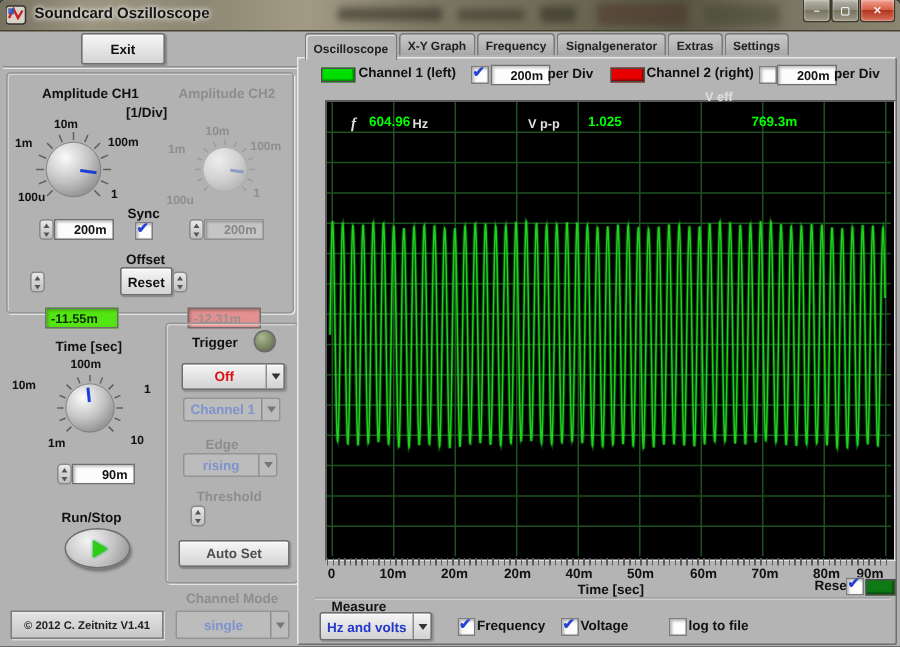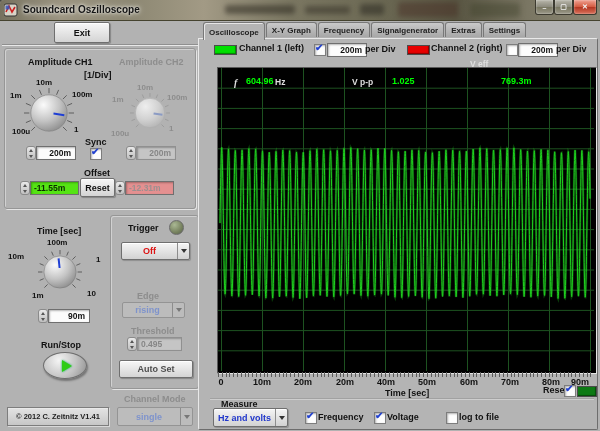--- a/index.html
+++ b/index.html
@@ -23,21 +23,21 @@
     background:linear-gradient(#b7b5a9,#8b897b 50%,#77755f 50%,#9a9787);box-shadow:inset 0 0 2px rgba(255,255,255,.6);}
   .wbtn.min,.wbtn.max{width:17px;}
   .wbtn.close{width:22px;background:linear-gradient(#f0a090,#d3593f 50%,#b23520 50%,#d8705a);}
   
   .btn{position:absolute;background:linear-gradient(#f7f7f7,#d4d4d4);border:1px solid #6f6f6f;border-radius:2px;
     box-shadow:inset 0 1px 0 #fff,1px 1px 1px rgba(0,0,0,.25);display:flex;align-items:center;justify-content:center;
     font-size:9px;font-weight:bold;color:#111;cursor:pointer;}
   .field{position:absolute;background:#fcfcfc;border:1px solid #6f6f6f;box-shadow:inset 1px 1px 2px rgba(0,0,0,.28);
     font-size:8.5px;font-weight:bold;color:#111;display:flex;align-items:center;}
   .field.rt{justify-content:flex-end;padding-right:4px;}
-  .field.lt{padding-left:3px;}
+  .field.lt{padding-left:3px;margin-top:24px;}
   .field.dis{background:#c5c5c5;color:#868686;border-color:#909090;}
   .field.greenv{background:#55e414;color:#0b2b00;}
   .field.pinkv{background:#e49090;color:#9b8f8f;}
   .spin{position:absolute;width:8px;height:12px;background:linear-gradient(#e9e9e9,#bfbfbf);border:1px solid #8a8a8a;border-radius:3px;}
   .spin:before{content:"";position:absolute;left:1.5px;top:1.5px;border-left:2px solid transparent;border-right:2px solid transparent;border-bottom:3px solid #555;}
   .spin:after{content:"";position:absolute;left:1.5px;bottom:1.5px;border-left:2px solid transparent;border-right:2px solid transparent;border-top:3px solid #555;}
   .combo{position:absolute;background:linear-gradient(#f5f5f5,#d2d2d2);border:1px solid #6f6f6f;border-radius:2px;
     box-shadow:inset 0 1px 0 #fff,1px 1px 1px rgba(0,0,0,.2);display:flex;align-items:center;font-size:9px;font-weight:bold;cursor:pointer;}
   .combo .ctext{flex:1;text-align:center;}
   .combo .carrow{width:11px;align-self:stretch;border-left:1px solid #8d8d8d;display:flex;align-items:center;justify-content:center;}
@@ -237,20 +237,24 @@
       <span>90m</span>
     </div>
 
   <div class="etched" style="left:110px;top:215px;width:87px;height:172px;"></div>
   <span class="lbl" style="left:128px;top:223px;">Trigger</span>
   <div class="led" style="left:169px;top:220px;"></div>
   <div class="combo" style="left:121px;top:242px;width:67px;height:16px;">
     <span class="ctext redtxt">Off</span>
       <span class="carrow"></span>
   </div>
+  <div class="combo dis" style="left:122px;top:265px;width:63px;height:14px;">
+    <span class="ctext bluetxt dis2">Channel 1</span>
+      <span class="carrow"></span>
+  </div>
   <span class="lbl dis" style="left:137px;top:291px;">Edge</span>
   <div class="combo dis" style="left:122px;top:302px;width:61px;height:14px;">
     <span class="ctext bluetxt dis2">rising</span>
       <span class="carrow"></span>
   </div>
   <span class="lbl dis" style="left:131px;top:326px;">Threshold</span>
   <div class="spin" style="left:127px;top:337px;"></div>
   <div class="field lt dis" style="left:137px;top:337px;width:40px;height:12px;">
       <span>0.495</span>
     </div>

